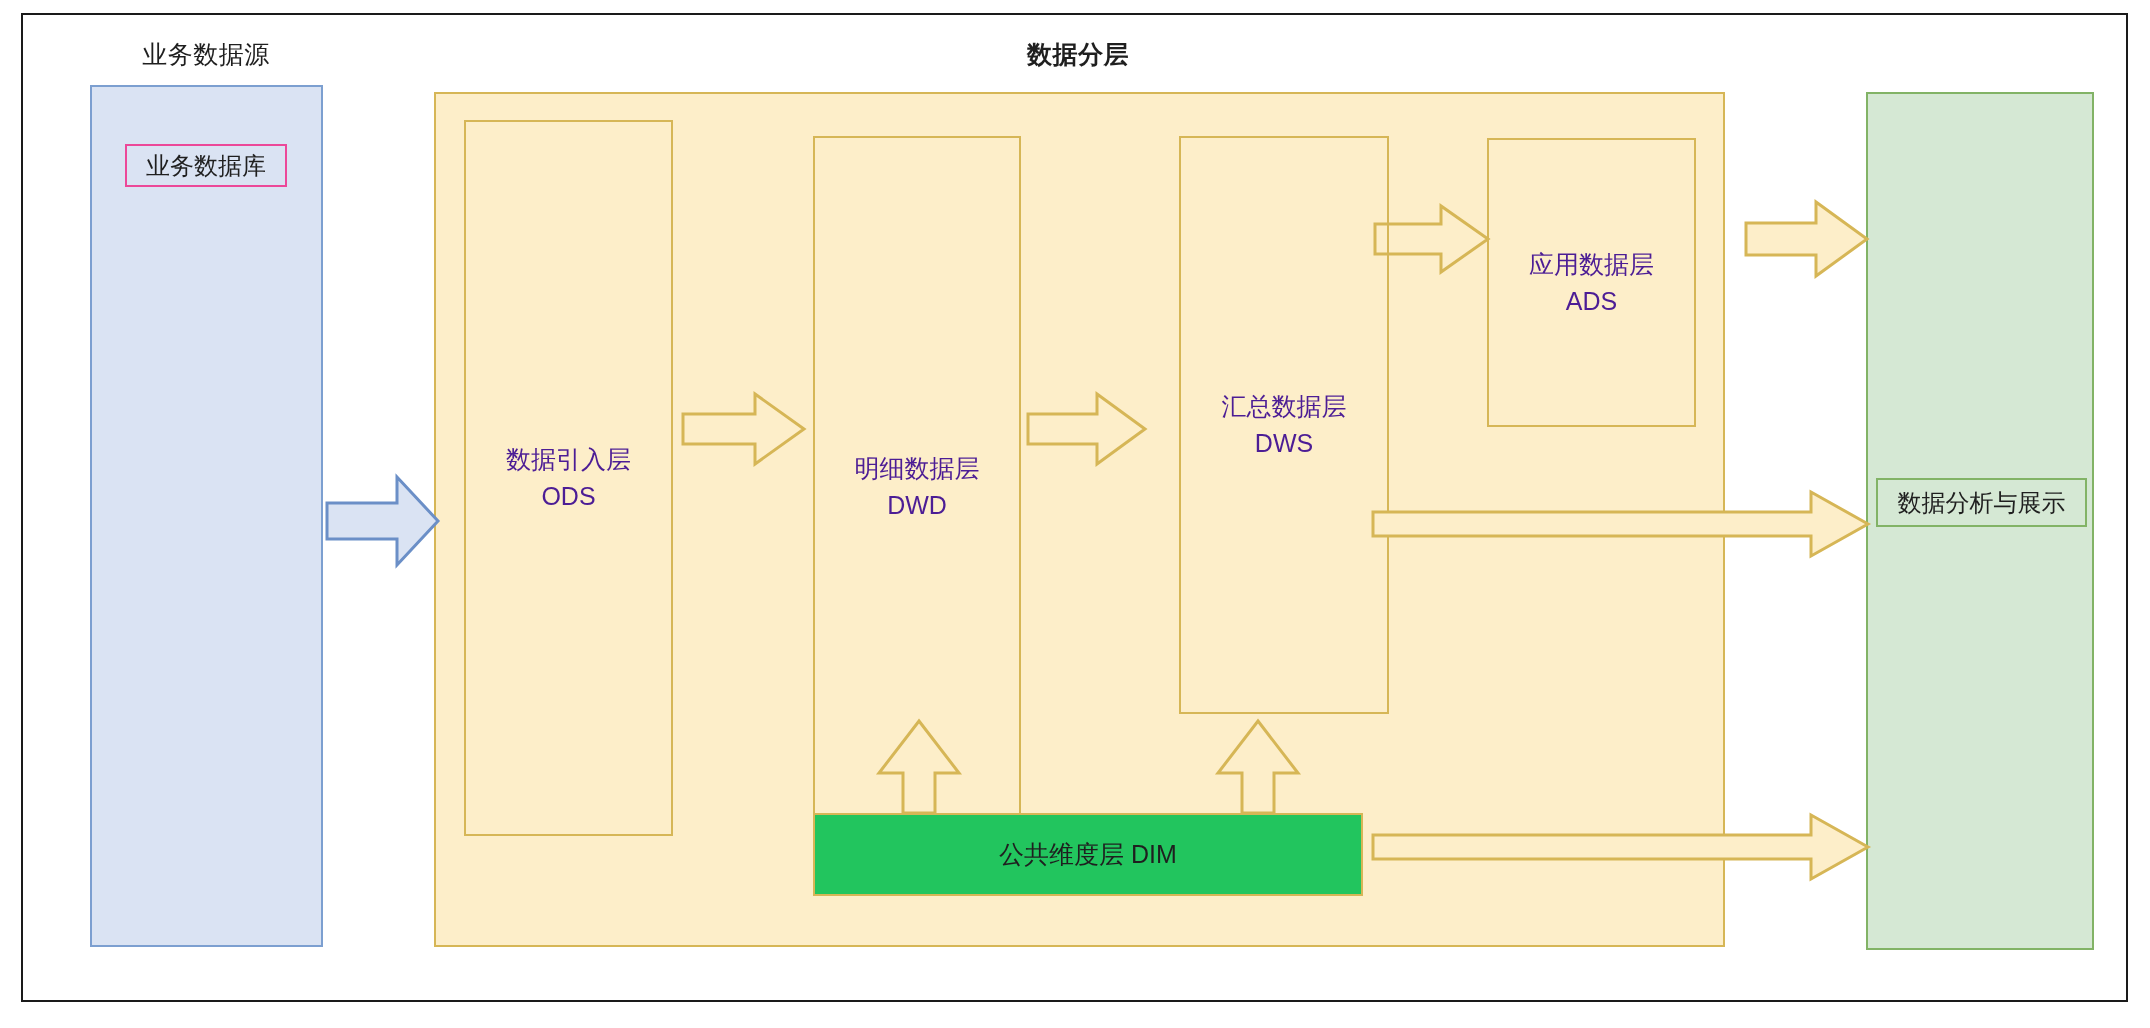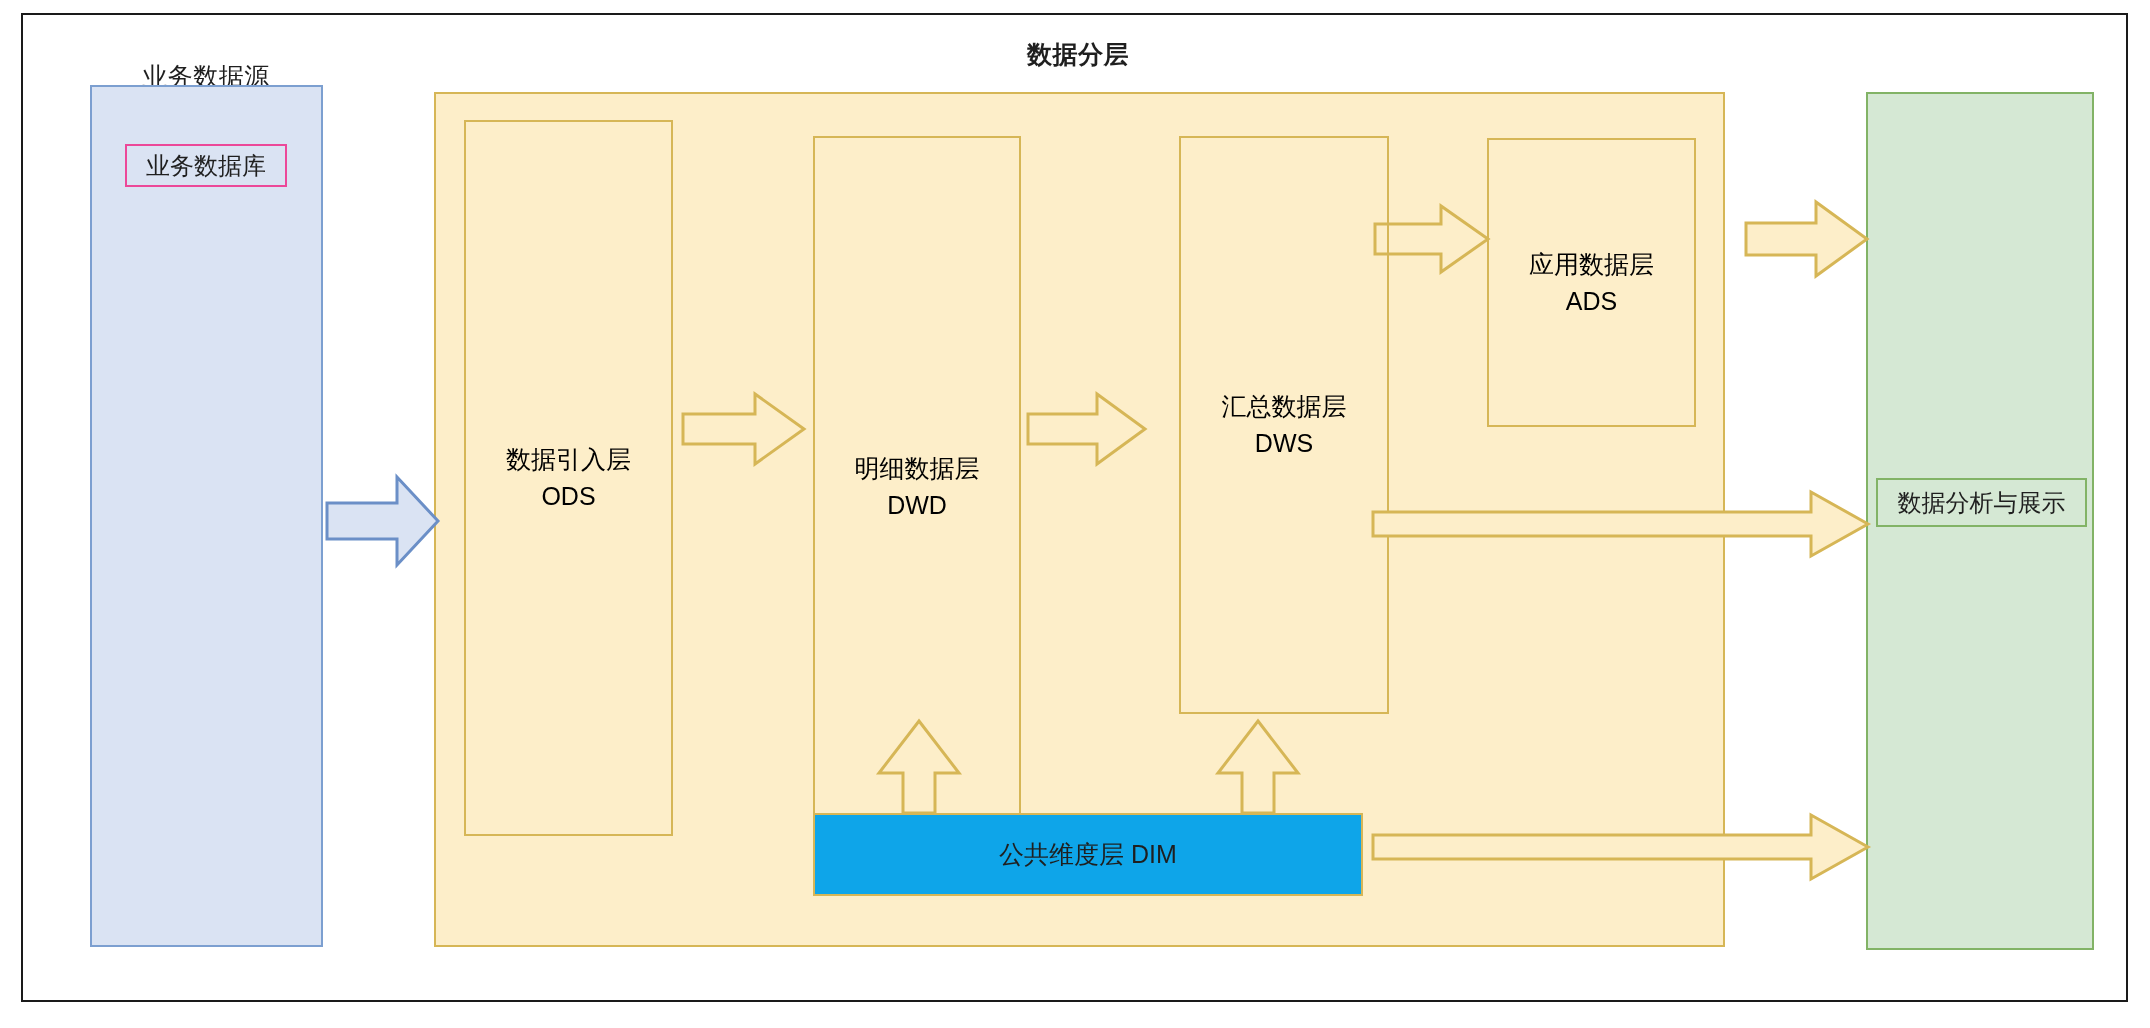--- a/index.html
+++ b/index.html
@@ -63,32 +63,32 @@
   }
 
   
   .layer-box {
     background: #fdeec9;
     border: 2px solid #d6b656;
     display: flex;
     flex-direction: column;
     align-items: center;
     justify-content: center;
-    color: #000000;
+    color: #4c1d95;
     font-size: 25px;
     line-height: 37px;
     text-align: center;
   }
   #box-ods  { left: 464px;  top: 120px; width: 209px; height: 716px; text-align: center; }
   #box-dwd  { left: 813px;  top: 136px; width: 208px; height: 702px; }
   #box-dws  { left: 1151px; top: 136px; width: 210px; height: 578px; margin-left: 28px; }
   #box-ads  { left: 1487px; top: 138px; width: 209px; height: 289px; }
   #box-dim  {
     left: 813px; top: 813px; width: 550px; height: 83px;
-    background: #0ea5e9; border: 2px solid #d6b656;
+    background: #22c55e; border: 2px solid #d6b656;
     display: flex; align-items: center; justify-content: center;
     color: #1f1f1f; font-size: 25px;
   }
 
   
   #consume-container {
     left: 1866px; top: 92px;
     width: 228px; height: 858px;
     background: #d5e8d4;
     border: 2px solid #82b366;
@@ -105,21 +105,21 @@
 
   .arrow-svg { position: absolute; overflow: visible; }
 </style>
 </head>
 <body>
 
 <div id="canvas">
 
   <div class="abs" id="outer-frame"></div>
 
-  <div class="abs caption" style="left:58px; top:39px; width:296px;margin-top:22px;">业务数据源</div>
+  <div class="abs caption" style="left:58px; top:39px; width:296px;">业务数据源</div>
   <div class="abs caption" style="left:930px; top:39px; width:296px;font-weight:bold;">数据分层</div>
 
   <div class="abs" id="source-container"></div>
   <div class="abs" id="source-db">
     <span>业务数据库</span>
   </div>
 
   <div class="abs" id="warehouse-container"></div>
 
   <div class="abs layer-box" id="box-ods">

